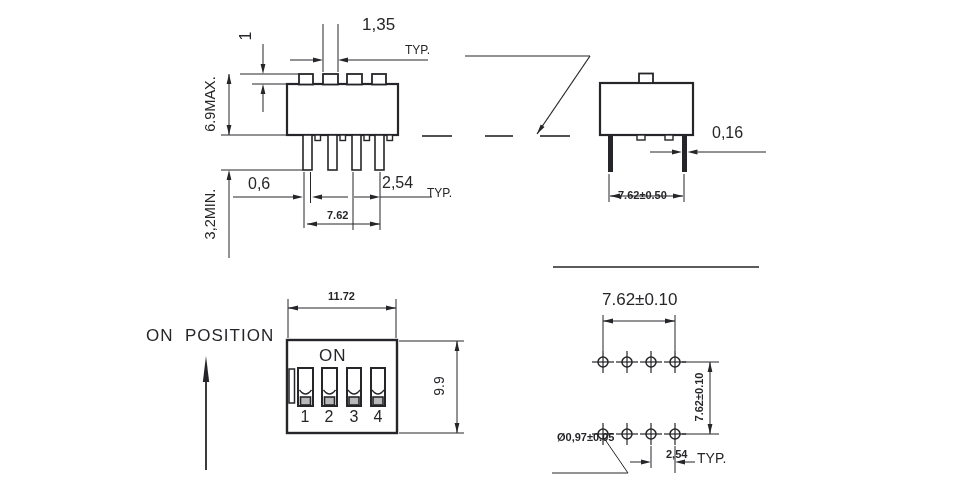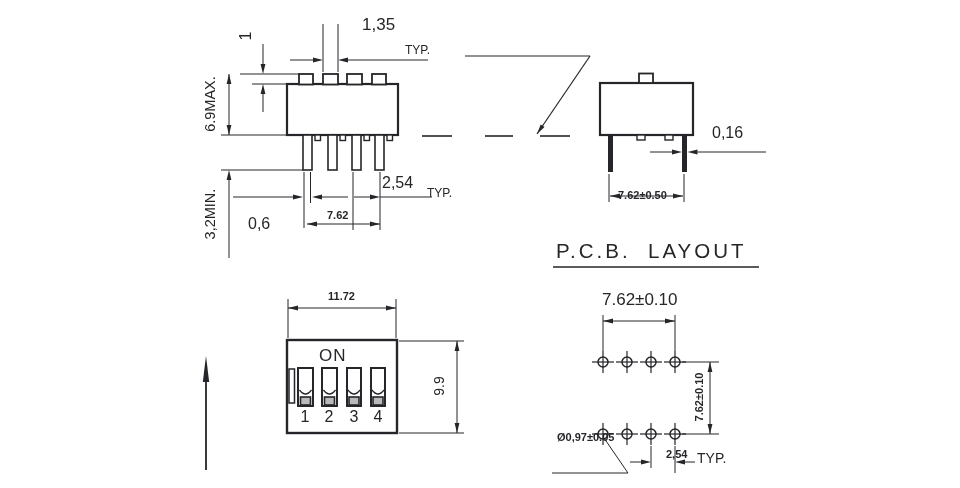--- a/index.html
+++ b/index.html
@@ -225,28 +225,28 @@
         <line x1="651" y1="446" x2="651" y2="468"></line>
         <line x1="675" y1="446" x2="675" y2="473"></line>
         <line x1="630" y1="462" x2="641" y2="462"></line>
         <polygon points="651,462 641,459.6 641,464.4" fill="#26262a" stroke="none"></polygon>
         <polygon points="675,462 685,459.6 685,464.4" fill="#26262a" stroke="none"></polygon>
         <line x1="685" y1="462" x2="695" y2="462"></line>
       </g>
     </g>
   </svg>
 
-  <div class="label t-xl" style="left:556px;top:241px;">P.C.B.  LAYOUT</div>
+  <div class="label t-on" style="left:146px;top:327px;">ON  POSITION</div>
 
   <div class="label t-md rot" style="left:236px;top:27px;width:20px;height:18px;">1</div>
   <div class="label t-lg" style="left:362px;top:16px;">1,35</div>
   <div class="label t-typ" style="left:405px;top:44px;">TYP.</div>
   <div class="label t-rot rot" style="left:170px;top:96px;width:80px;height:16px;">6.9MAX.</div>
   <div class="label t-rot rot" style="left:170px;top:206px;width:80px;height:16px;">3,2MIN.</div>
-  <div class="label t-md" style="left:248px;top:176px;margin-top:40px;">0,6</div>
+  <div class="label t-md" style="left:248px;top:176px;">0,6</div>
   <div class="label t-md" style="left:382px;top:175px;">2,54</div>
   <div class="label t-typ" style="left:427px;top:187px;">TYP.</div>
   <div class="label t-sm" style="left:327px;top:210px;">7.62</div>
 
   <div class="label t-016" style="left:712px;top:125px;">0,16</div>
   <div class="label t-sm" style="left:618px;top:190px;">7.62±0.50</div>
 
   <div class="label t-on" style="left:319px;top:347px;">ON</div>
   <div class="label t-num" style="left:297px;top:409px;width:16px;">1</div>
   <div class="label t-num" style="left:321px;top:409px;width:16px;">2</div>

